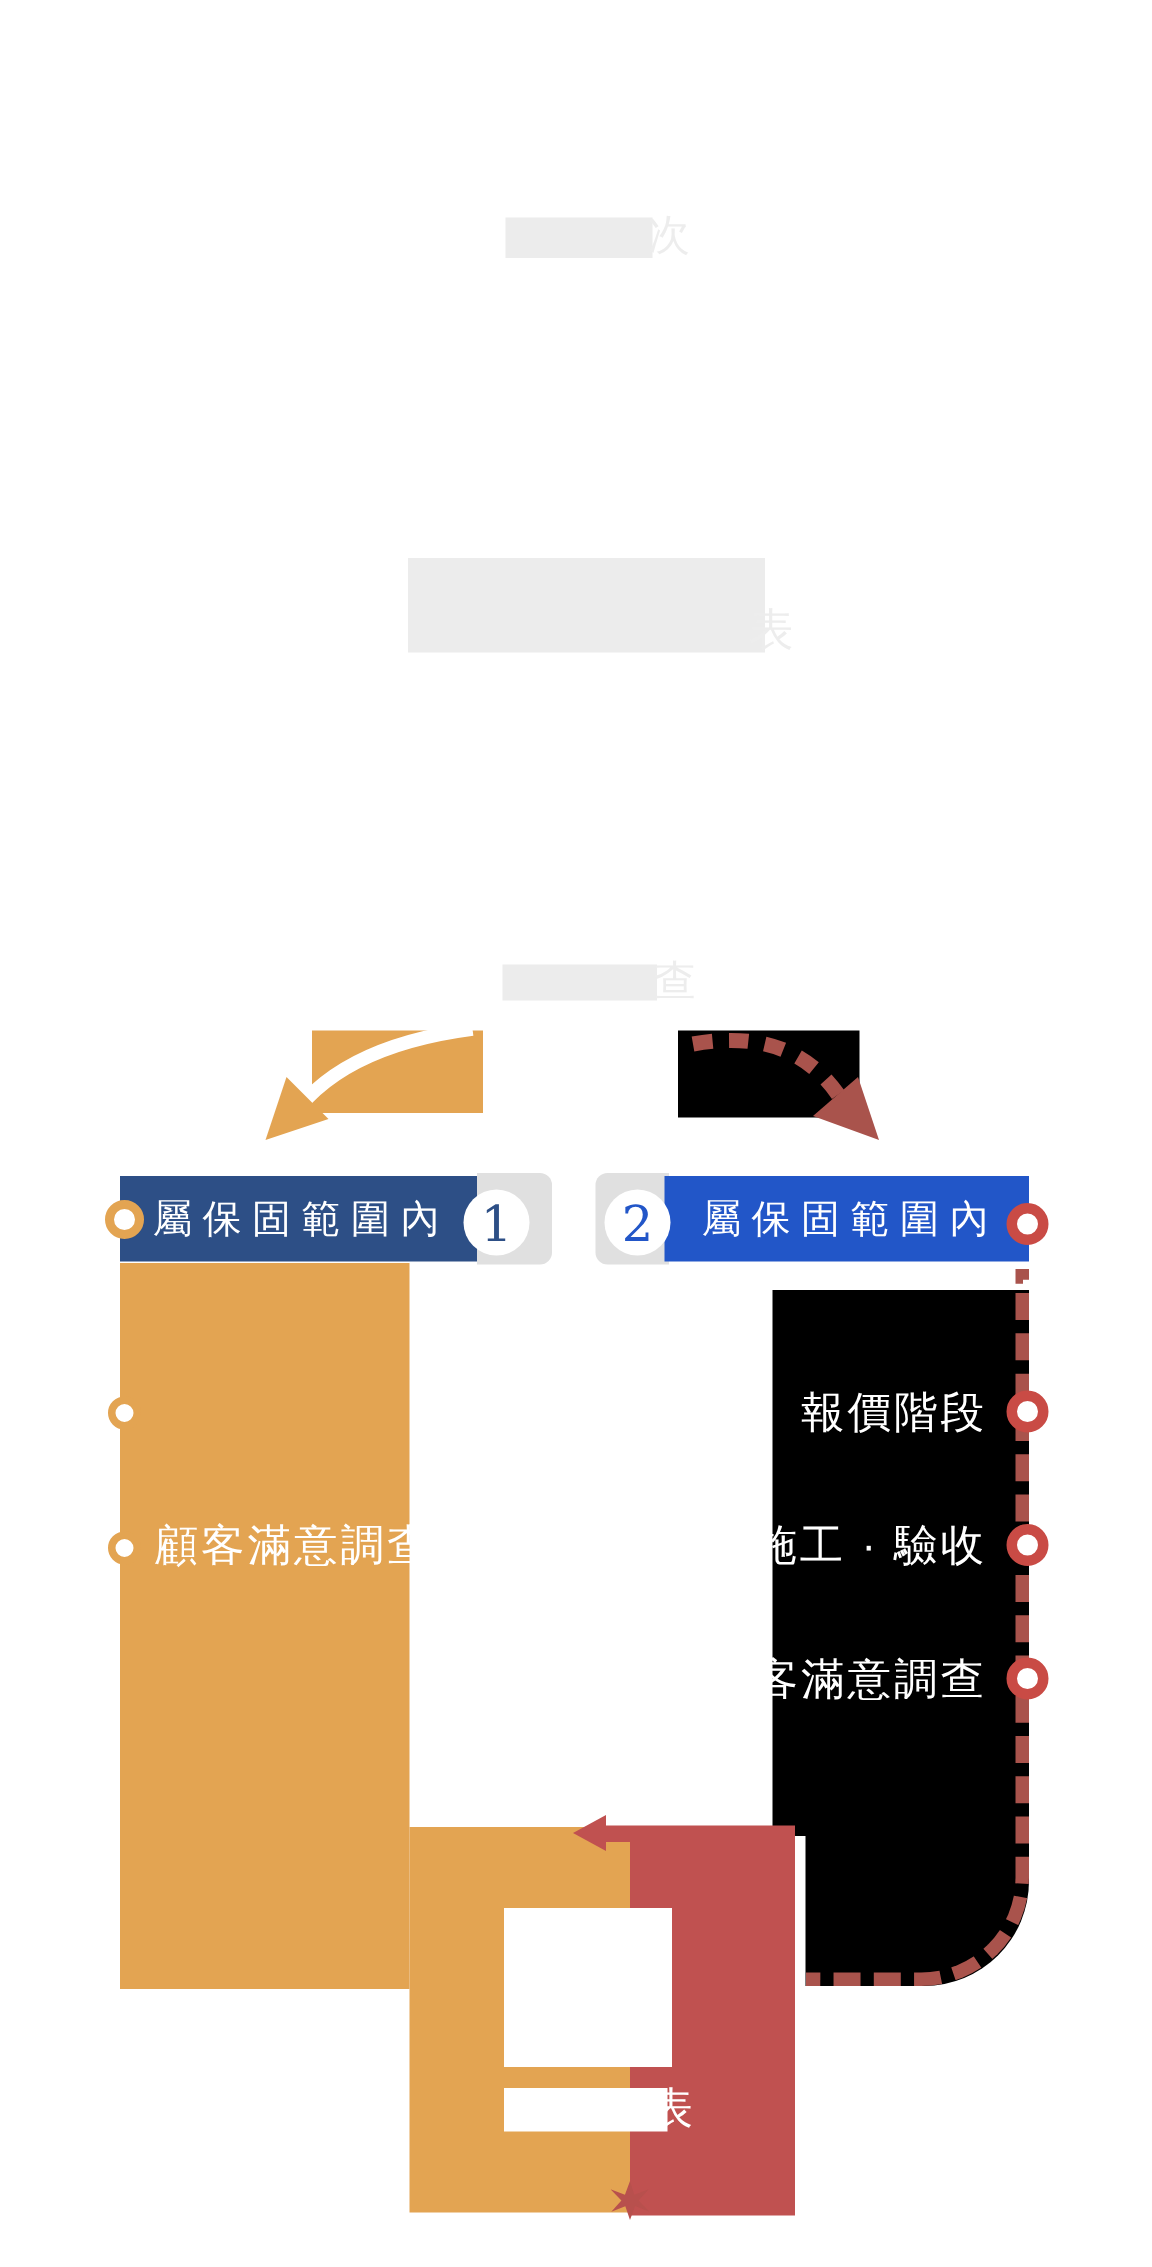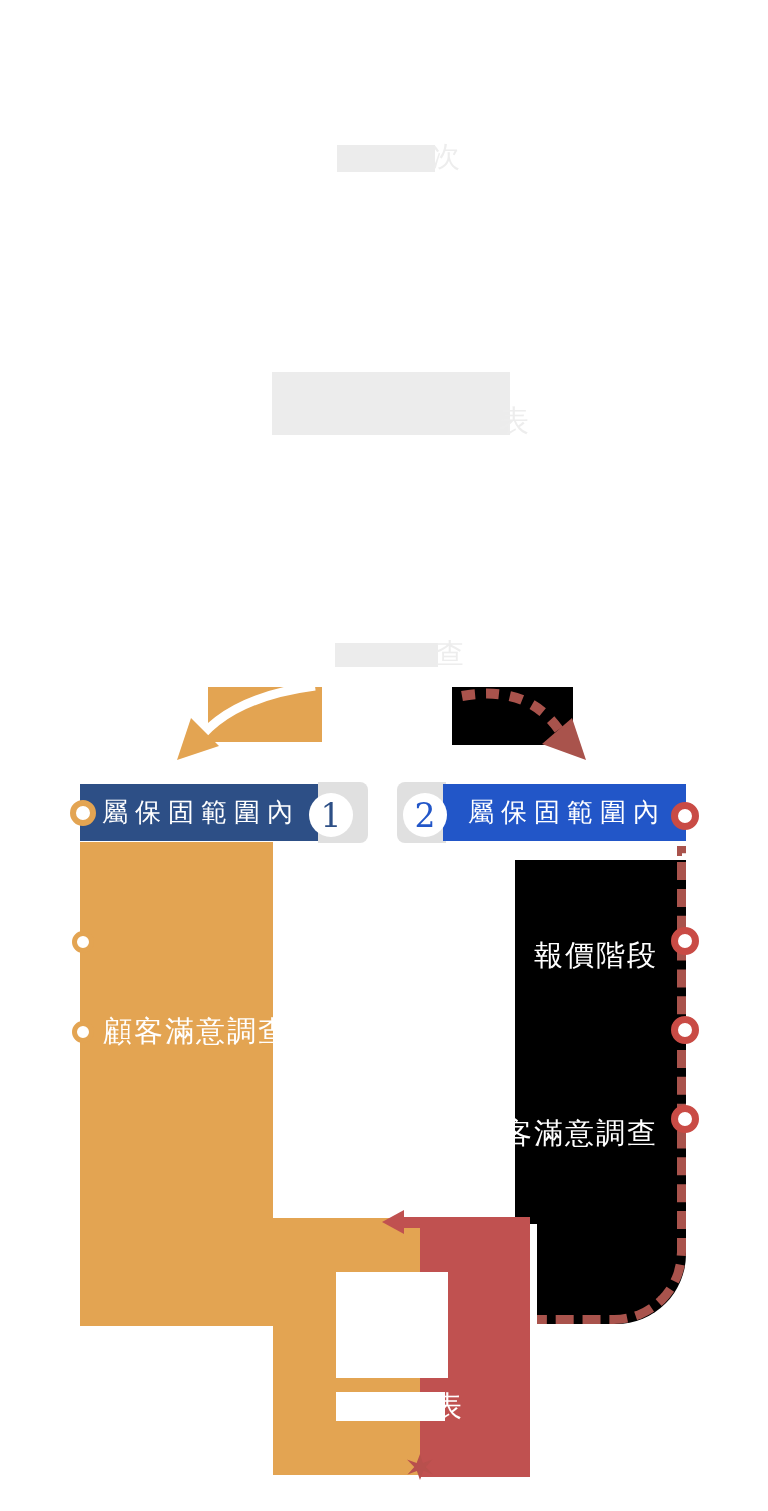--- a/index.html
+++ b/index.html
@@ -20,21 +20,21 @@
   .num-circle{
     background:#fff;border-radius:50%;width:44px;height:44px;
     display:flex;align-items:center;justify-content:center;
     font-family:"DejaVu Serif",serif;font-size:33px;line-height:1;
   }
   .ring{background:#fff;border-radius:50%;box-sizing:border-box;}
   
   .col-orange{background:var(--orange);}
   .col-black{background:#000;}
   .item-text{color:#fff;font-size:29px;letter-spacing:2px;white-space:nowrap;line-height:1.1;}
-  .right-align{text-align:right;margin-top:13px;}
+  .right-align{text-align:right;}
   
   .dash-rail{
     border-right:9px dashed var(--dash);
     border-bottom:9px dashed var(--dash);
     border-bottom-right-radius:72px;
     box-sizing:border-box;
   }
   
   .band-orange{background:var(--orange);}
   .band-red{background:var(--red);}
@@ -96,20 +96,21 @@
   <div class="abs item-text" style="left:103px;top:1016px;">顧客滿意調查</div>
   <div class="abs ring" style="left:72px;top:931px;width:22px;height:22px;border:5px solid var(--orange);"></div>
   <div class="abs ring" style="left:72px;top:1021px;width:22px;height:22px;border:5px solid var(--orange);"></div>
 
   <div class="abs col-black" style="left:515px;top:860px;width:171px;height:364px;"></div>
   <div class="abs col-black" style="left:537px;top:1224px;width:149px;height:100px;border-bottom-right-radius:70px;"></div>
 
   <div class="abs dash-rail" style="left:537px;top:846px;width:149px;height:478px;z-index:5;"></div>
 
   <div class="abs item-text right-align" style="right:110px;top:927px;">報價階段</div>
+  <div class="abs item-text right-align" style="right:110px;top:1016px;">施工 · 驗收</div>
   <div class="abs item-text right-align" style="right:110px;top:1105px;">顧客滿意調查</div>
   <div class="abs ring" style="left:671px;top:927px;width:28px;height:28px;border:7px solid var(--red-bullet);z-index:6;"></div>
   <div class="abs ring" style="left:671px;top:1016px;width:28px;height:28px;border:7px solid var(--red-bullet);z-index:6;"></div>
   <div class="abs ring" style="left:671px;top:1105px;width:28px;height:28px;border:7px solid var(--red-bullet);z-index:6;"></div>
 
   <div class="abs band-orange" style="left:273px;top:1218px;width:148px;height:257px;"></div>
   <div class="abs band-red" style="left:420px;top:1227px;width:110px;height:250px;"></div>
   <div class="abs merge-arrow-bar" style="left:402px;top:1217px;width:128px;height:11px;"></div>
   <div class="abs merge-arrow-tip" style="left:382px;top:1210px;"></div>
 

